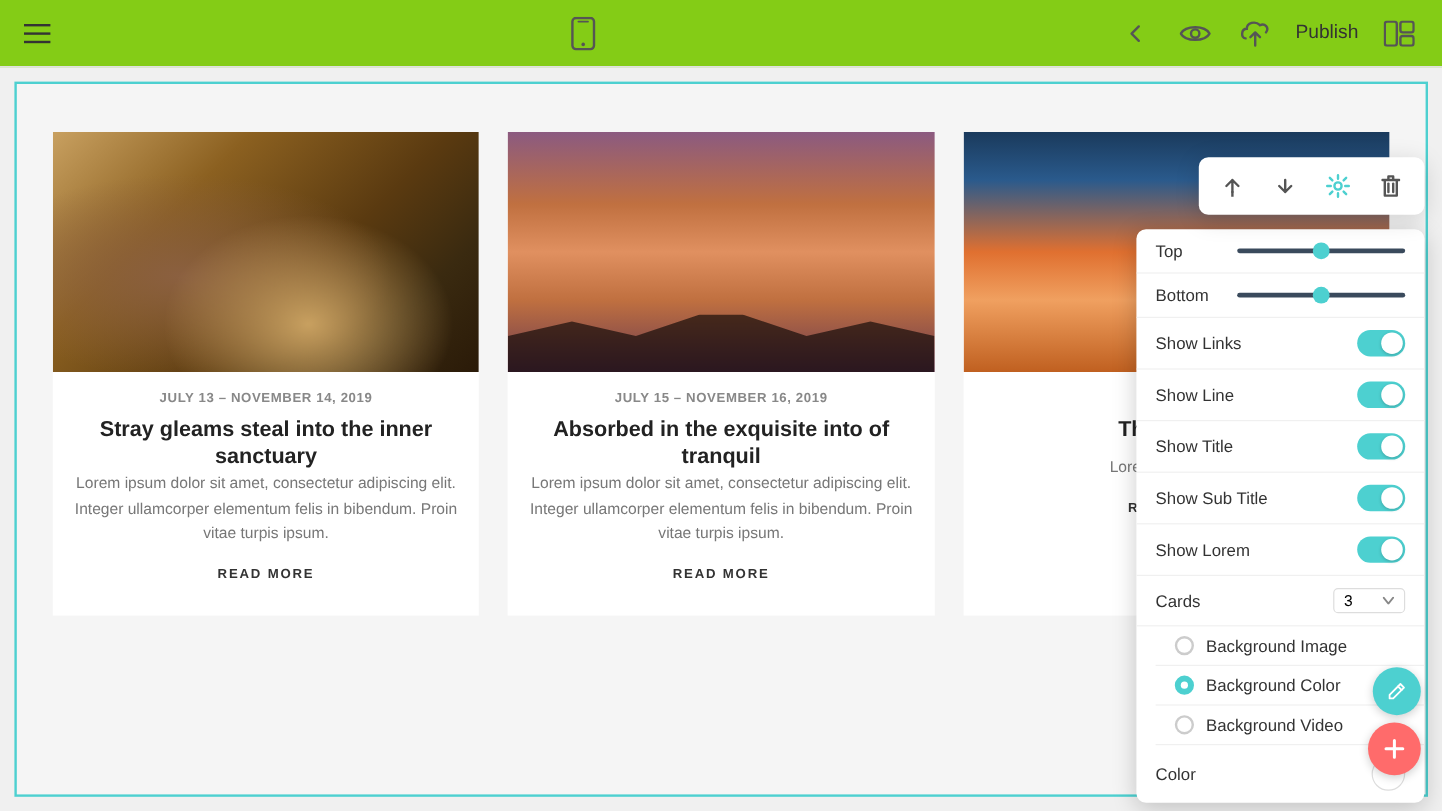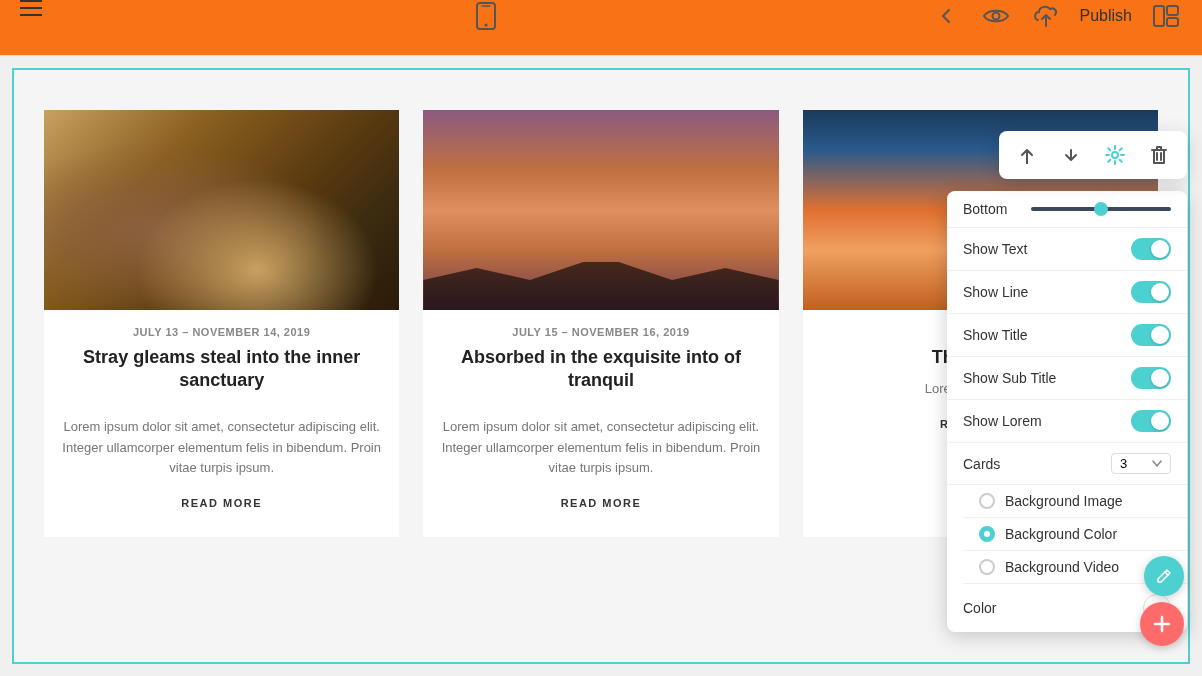--- a/index.html
+++ b/index.html
@@ -1,23 +1,23 @@
 <!DOCTYPE html>
 <html><head>
   <meta charset="utf-8">
   <style>
     * { box-sizing: border-box; margin: 0; padding: 0; }
     body { font-family: 'Helvetica Neue', Arial, sans-serif; background: #f0f0f0; width: 1202px; height: 676px; overflow: hidden; }
 
     
     .navbar {
       height: 56px;
-      background: #f97316;
+      background: #84cc16;
       display: flex;
-      align-items: flex-start;
+      align-items: center;
       justify-content: space-between;
       padding: 0 20px;
       border-bottom: 1px solid #e0e0e0;
       position: relative;
       z-index: 100;
     }
     .navbar-left { display: flex; align-items: center; }
     .navbar-center { display: flex; align-items: center; }
     .navbar-right { display: flex; align-items: center; gap: 18px; }
     .hamburger-icon { display: flex; flex-direction: column; gap: 5px; cursor: pointer; }
@@ -114,21 +114,21 @@
       color: #888;
       letter-spacing: 0.5px;
       margin-bottom: 8px;
       text-transform: uppercase;
     }
 
     .card-title {
       font-size: 18px;
       font-weight: 800;
       color: #222;
-      margin-bottom: 24px;
+      margin-bottom: 0;
       line-height: 1.3;
     }
 
     .card-text {
       font-size: 13px;
       color: #777;
       line-height: 1.6;
       margin-bottom: 14px;
     }
 
@@ -439,30 +439,36 @@
       <svg width="16" height="20" viewBox="0 0 16 20" fill="none">
         <path d="M1 5 L15 5 M6 5 L6 2 L10 2 L10 5 M3 5 L3 18 L13 18 L13 5" stroke="#555" stroke-width="2" stroke-linecap="round" stroke-linejoin="round" fill="none"></path>
         <line x1="6" y1="8" x2="6" y2="15" stroke="#555" stroke-width="2" stroke-linecap="round"></line>
         <line x1="10" y1="8" x2="10" y2="15" stroke="#555" stroke-width="2" stroke-linecap="round"></line>
       </svg>
     </div>
   </div>
 
   <div class="settings-panel">
 
+    <div class="slider-row">
+      <span class="slider-label">Top</span>
+      <div class="slider-track">
+        <div class="slider-thumb" style="left: 50%;"></div>
+      </div>
+    </div>
 
     <div class="slider-row">
       <span class="slider-label">Bottom</span>
       <div class="slider-track">
         <div class="slider-thumb" style="left: 50%;"></div>
       </div>
     </div>
 
     <div class="settings-row">
-      <span class="settings-label">Show Text</span>
+      <span class="settings-label">Show Links</span>
       <div class="toggle"></div>
     </div>
 
     <div class="settings-row">
       <span class="settings-label">Show Line</span>
       <div class="toggle"></div>
     </div>
 
     <div class="settings-row">
       <span class="settings-label">Show Title</span>

